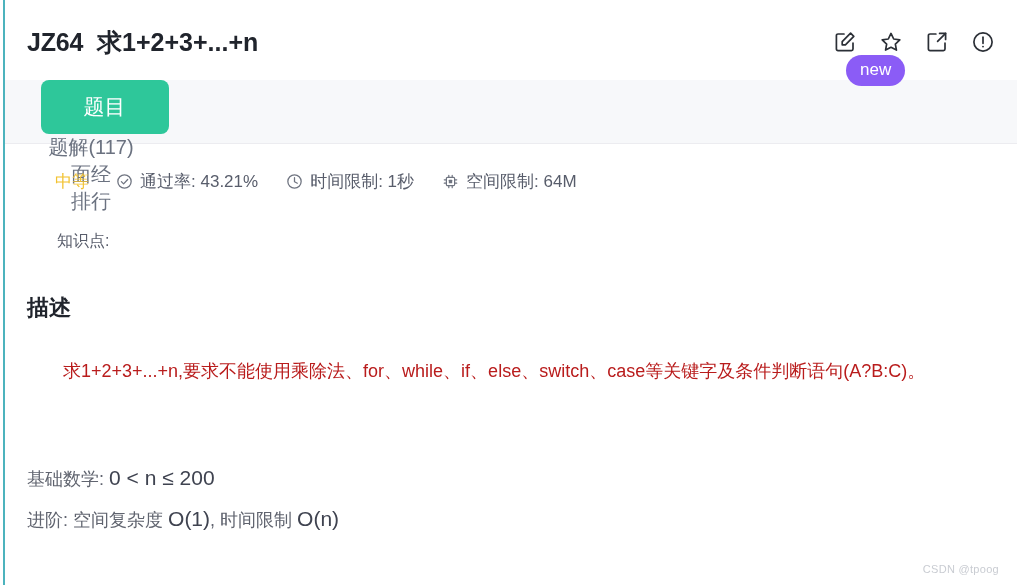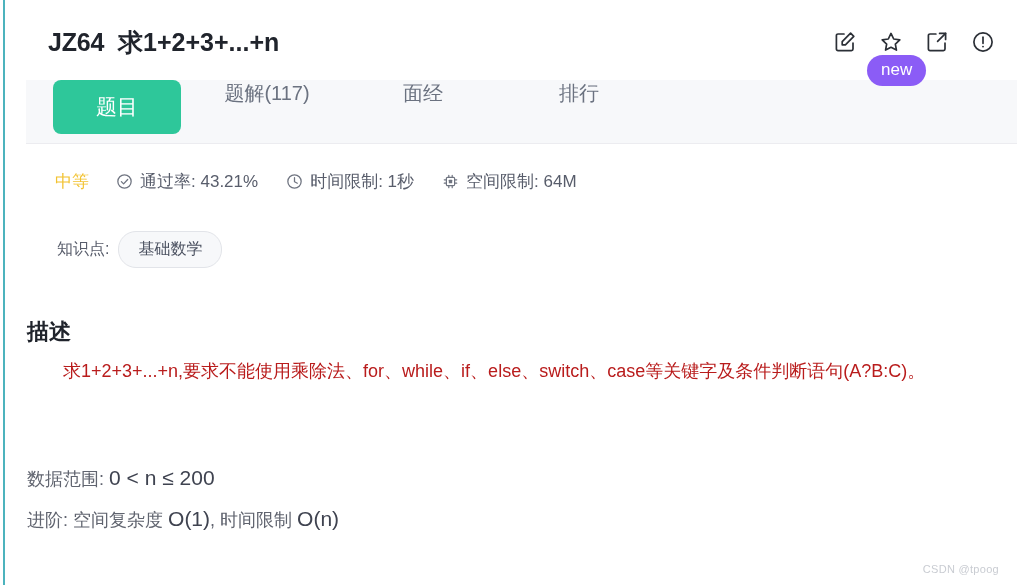--- a/index.html
+++ b/index.html
@@ -28,21 +28,20 @@
     height: 585px;
     background: #4cb3bd;
   }
   .content {
     position: absolute;
     left: 5px;
     top: 0;
     right: 0;
     bottom: 0;
     background: #ffffff;
-    padding-left: 21px;
   }
 
   
   .header {
     position: relative;
     height: 80px;
     background: #ffffff;
   }
   .title {
     position: absolute;
@@ -80,21 +79,22 @@
     height: 63px;
     background: #f7f8fa;
     border-bottom: 1px solid #ececf0;
   }
   .tabs {
     position: absolute;
     left: 0;
     top: 0;
     height: 63px;
     display: flex;
-    align-items: flex-start;
+    align-items: center;
+    flex-direction: column;
   }
   .tab {
     font-size: 20px;
     color: #6b7280;
     cursor: pointer;
     white-space: nowrap;
     text-align: center;
   }
   .tab.t0 { width: 128px; margin-left: 27px; }
   .tab.t1 { width: 172px; }
@@ -175,21 +175,21 @@
     padding: 7px 19px;
     font-size: 16px;
     color: #4b5160;
     cursor: pointer;
   }
 
   
   .desc-head {
     position: absolute;
     left: 22px;
-    top: 317px;
+    top: 293px;
     font-size: 22px;
     font-weight: bold;
     color: #20242c;
   }
   .desc-body {
     position: absolute;
     left: 22px;
     top: 355px;
     width: 965px;
     font-size: 18px;
@@ -305,30 +305,29 @@
             <rect x="9.6" y="9.6" width="4.8" height="4.8" rx="0.8" fill="currentColor" stroke="none"></rect>
             <path d="M9.6 3.2v3M14.4 3.2v3M9.6 17.8v3M14.4 17.8v3M3.2 9.6h3M3.2 14.4h3M17.8 9.6h3M17.8 14.4h3"></path>
           </svg>
         </span>
         <span class="meta-label">空间限制:</span>&nbsp;<span>64M</span>
       </span>
     </div>
 
     <div class="kp-row">
       <span class="kp-label">知识点:</span>
-      <span class="kp-tag">基础数学</span>
     </div>
 
     <div class="desc-head">描述</div>
 
     <div class="desc-body">求1+2+3+...+n,要求不能使用乘除法、for、while、if、else、switch、case等关键字及条件判断语句(A?B:C)。</div>
 
     <div class="desc-p2">
       <div>
-        <span>数据范围:</span>
+        <span>基础数学:</span>
         <span class="math">0 &lt; n ≤ 200</span>
       </div>
       <div>
         <span>进阶:</span>
         <span>空间复杂度</span>
         <span class="math it">O(1)</span><span>,</span>
         <span>时间限制</span>
         <span class="math it">O(n)</span>
       </div>
     </div>

